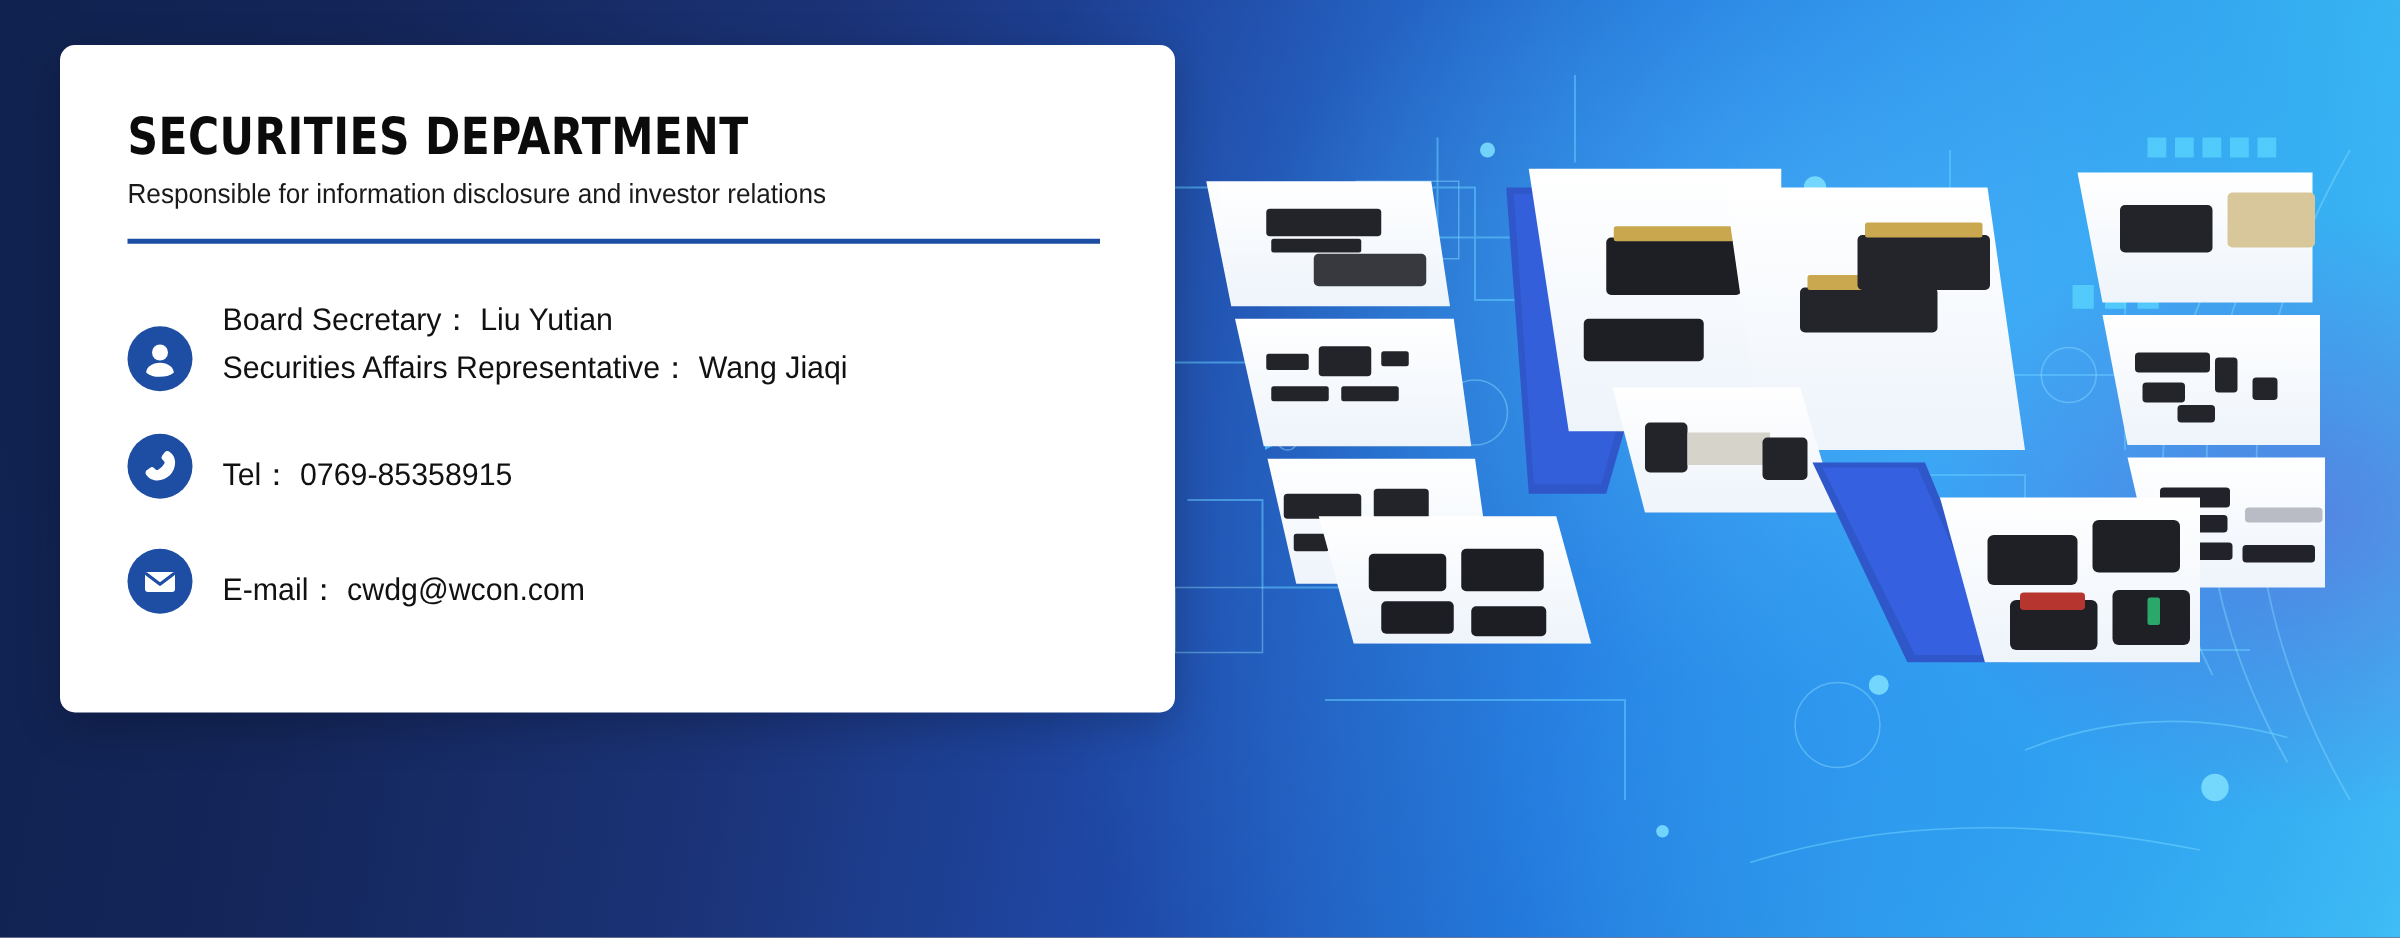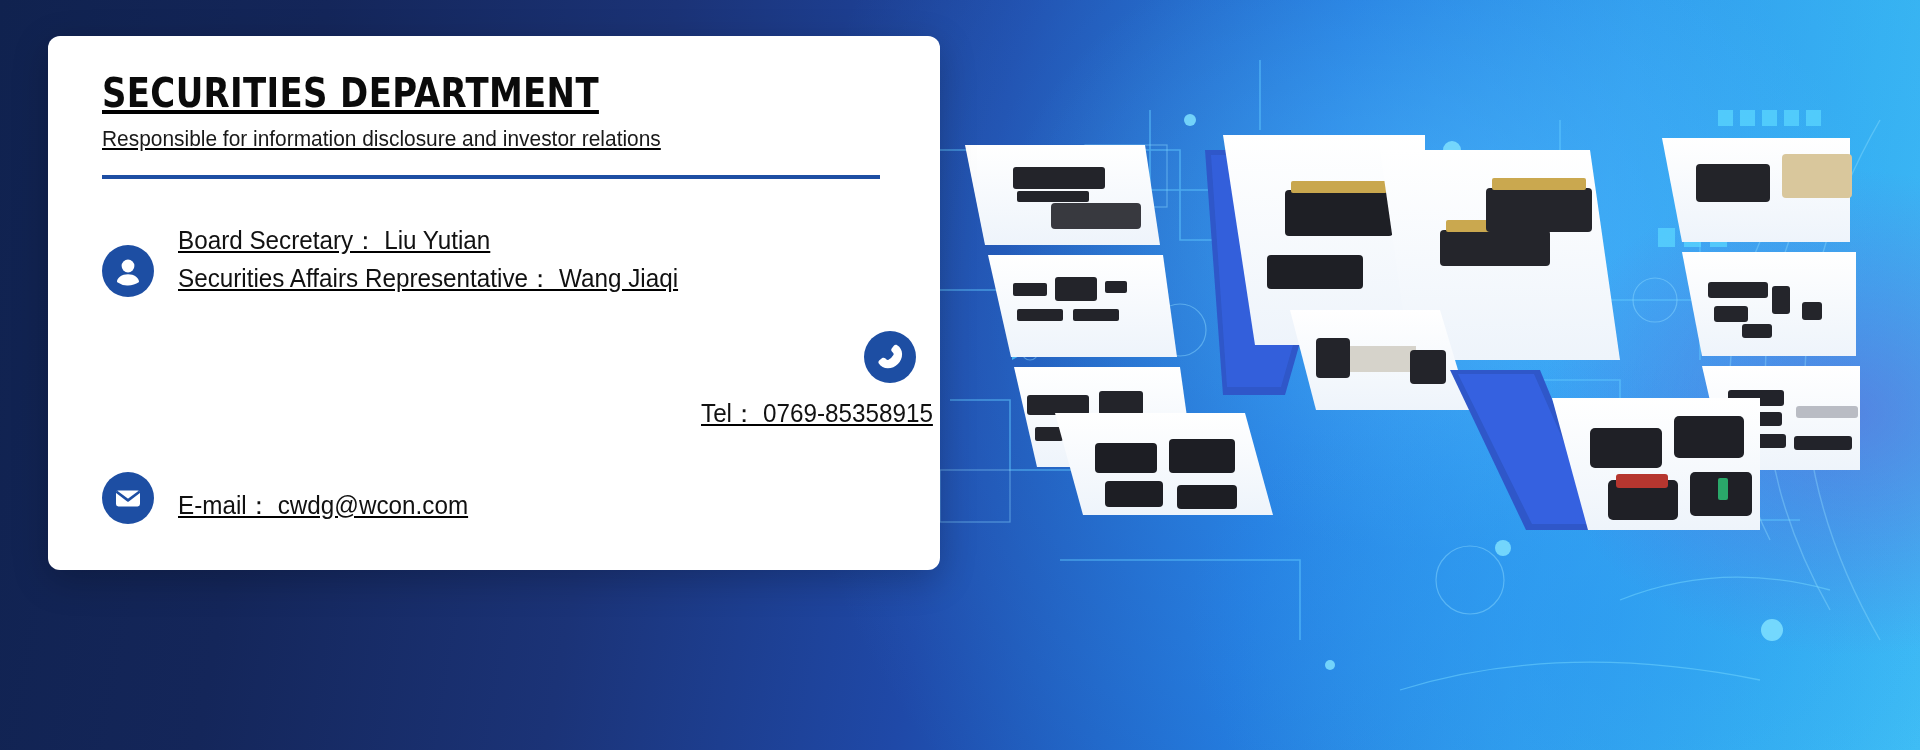--- a/index.html
+++ b/index.html
@@ -52,21 +52,21 @@
   .logo-wrap-2 svg { width:100%; height:100%; display:block; }
 
   
   .card {
     position:absolute; left:48px; top:36px;
     width:892px; height:534px;
     background:#ffffff;
     border-radius:12px;
     box-shadow:0 10px 36px rgba(0,0,0,.22);
   }
-  .card-inner { padding:34px 0 0 54px;text-decoration:underline; }
+  .card-inner { padding:50px 0 0 54px; }
 
   .title {
     font-family:"DejaVu Sans Condensed","Liberation Sans Narrow","Liberation Sans", sans-serif;
     font-size:41px; font-weight:700; letter-spacing:.4px;
     color:#0b0b0b; line-height:1.15;
     white-space:nowrap;
     transform:scaleX(.92); transform-origin:left center;
   }
   .subtitle {
     margin-top:9px;
@@ -75,21 +75,21 @@
     transform:scaleX(.95); transform-origin:left center;
   }
   .divider {
     margin-top:22px;
     width:778px; height:4px; background:#1d4ea3;
   }
 
   .contacts { margin-top:40px; }
   .row { display:flex; align-items:flex-end; margin-bottom:34px; }
   .row:last-child { margin-bottom:0; }
-  .row.tel   { margin-bottom:40px;flex-direction:column; }
+  .row.tel   { margin-bottom:40px; }
   .row.email { margin-bottom:16px; }
 
   .icon {
     width:52px; height:52px; flex:0 0 52px;
     border-radius:50%;
     background:#1d4ea3;
     display:flex; align-items:center; justify-content:center;
     margin-right:24px;
   }
   .icon.person { margin-top:4px; }

